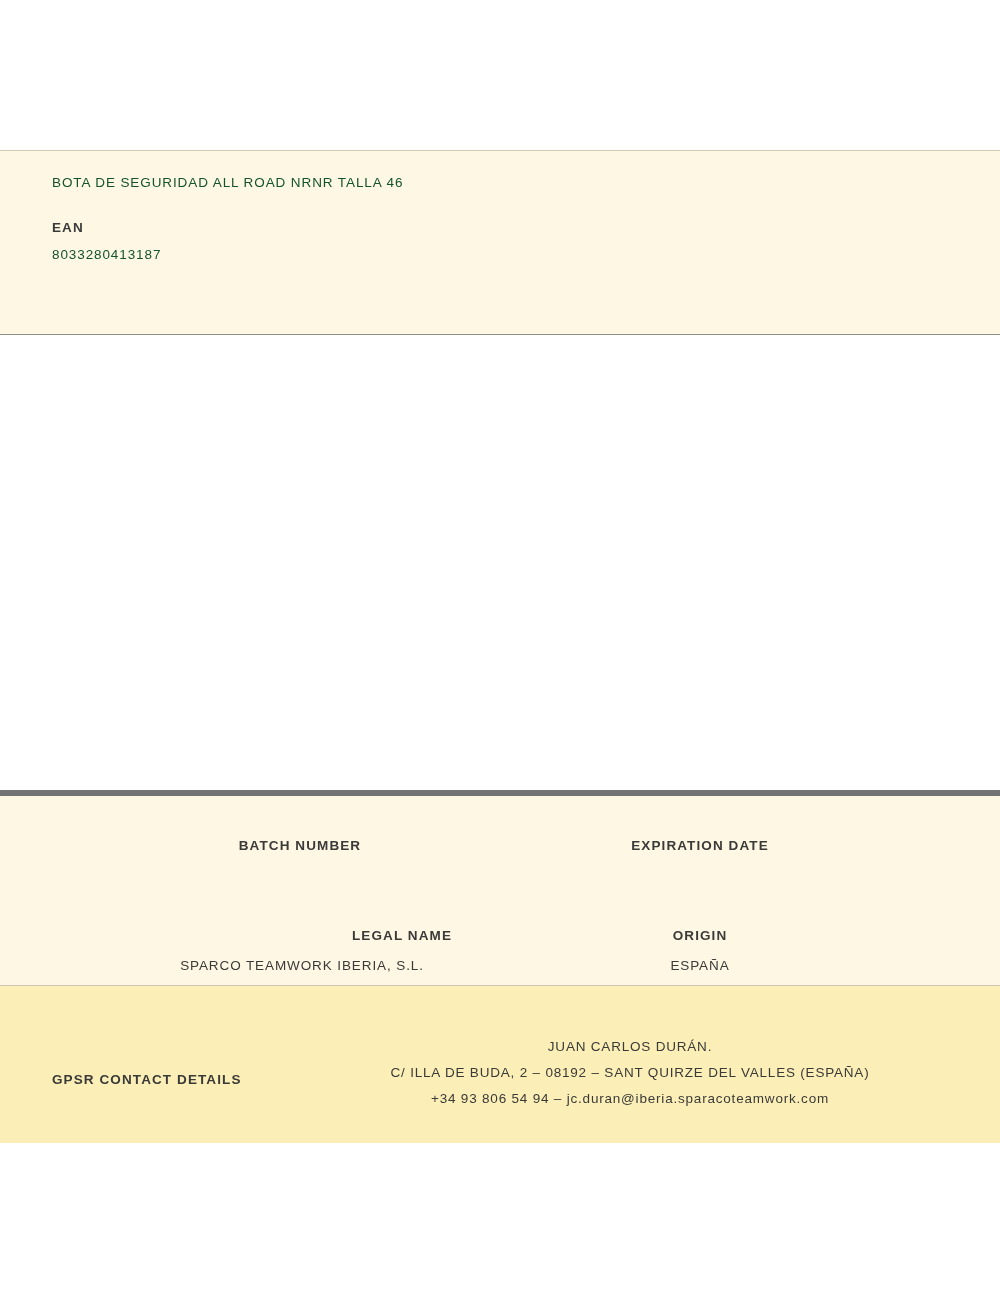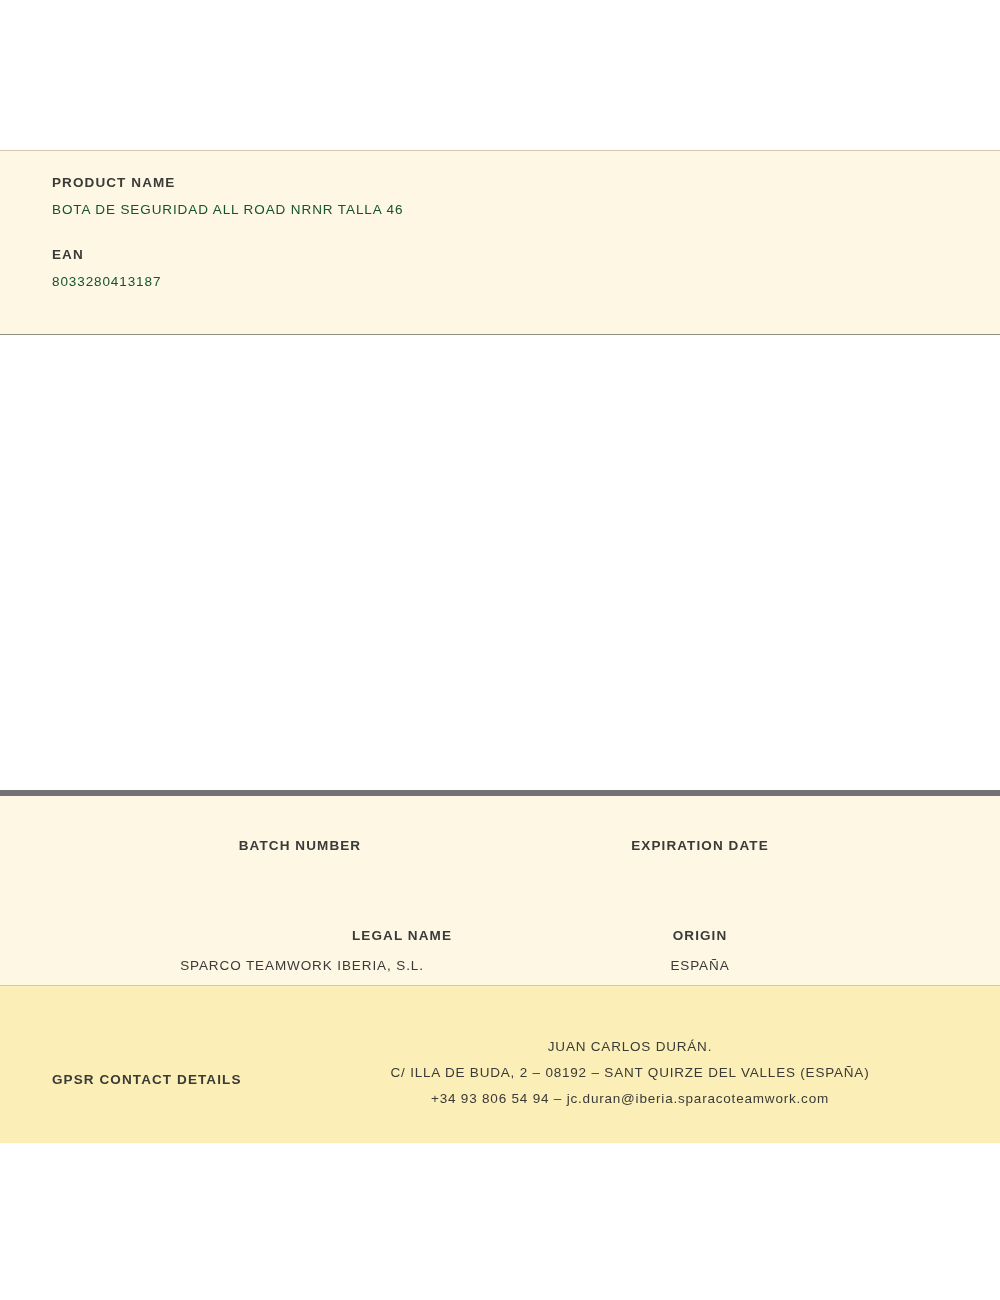--- a/index.html
+++ b/index.html
@@ -163,21 +163,20 @@
     background: #ffffff;
   }
 </style>
 </head>
 <body>
 
 <div class="page">
 
   <div class="top-block">
     <div class="top-inner">
-      <p class="field-label">PRODUCT NAME</p>
       <p class="field-value">BOTA DE SEGURIDAD ALL ROAD NRNR TALLA 46</p>
       <p class="field-label">EAN</p>
       <p class="field-value last">8033280413187</p>
     </div>
   </div>
 
   <div class="middle-blank"></div>
 
   <div class="info-block">
     <div class="info-grid">

